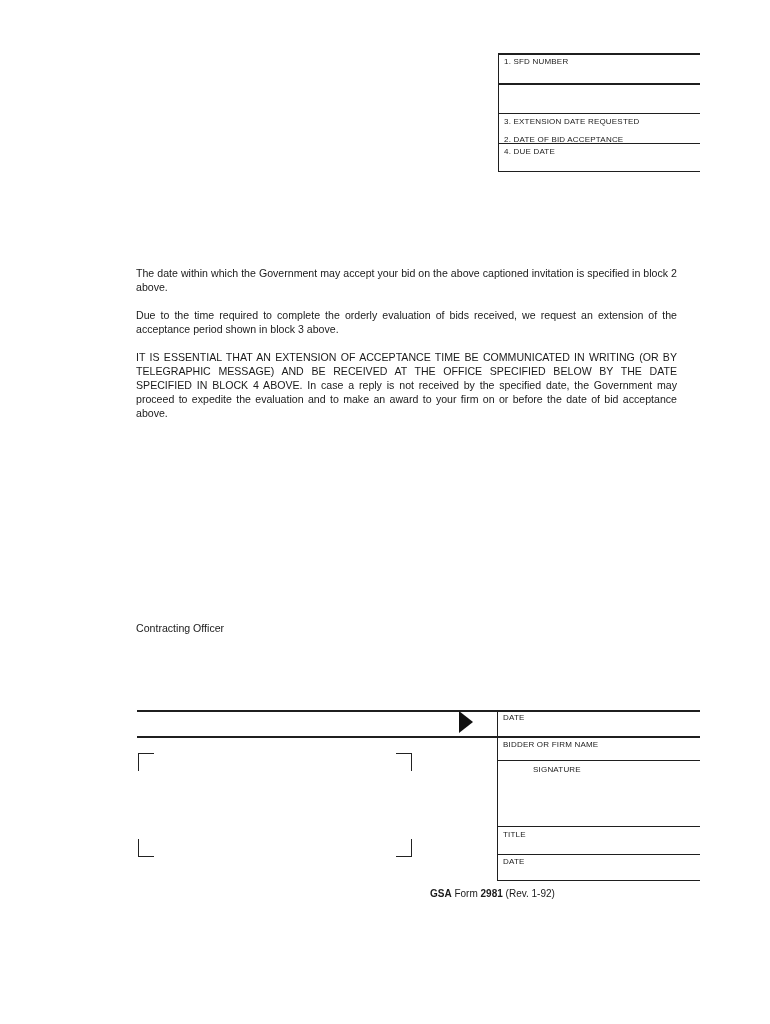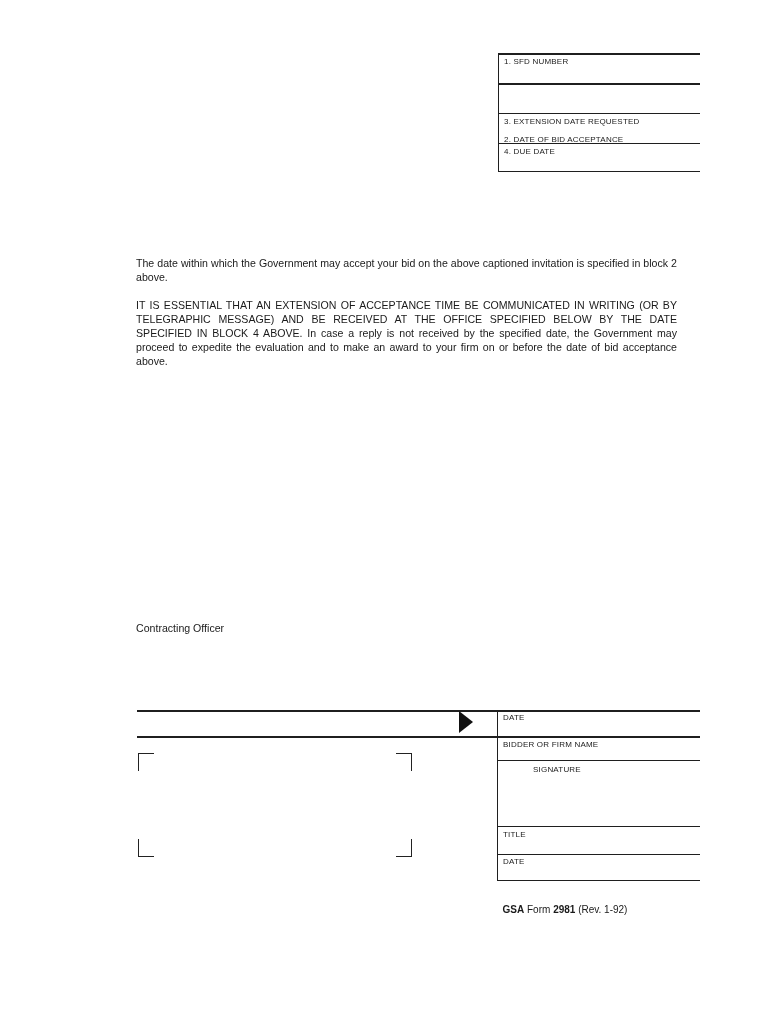--- a/index.html
+++ b/index.html
@@ -19,21 +19,21 @@
   .boxlabel {
     position:absolute;
     font-size:8px;
     letter-spacing:0.2px;
     color:#1a1a1a;
     white-space:nowrap;
   }
   .fill-area { position:absolute; background:transparent; }
   .letter { position:absolute; left:136px; top:252px; width:541px; }
   .letter p {
-    margin:4px 0 14px 0;
+    margin:14px 0 14px 0;
     font-size:10.6px;
     line-height:14px;
     text-align:justify;
     color:#1a1a1a;
   }
   .co { position:absolute; left:136px; top:622px; font-size:10.6px; }
   .stmt {
     position:absolute; left:137px; top:711px; width:322px; height:24px;
     display:flex; align-items:center; justify-content:center;
     font-size:9.5px; white-space:nowrap;
@@ -45,21 +45,21 @@
     border-top:11px solid transparent;
     border-bottom:11px solid transparent;
   }
   .bracket { position:absolute; width:15px; height:17px; }
   .bracket.tl { border-left:1.5px solid #222; border-top:1.5px solid #222; }
   .bracket.tr { border-right:1.5px solid #222; border-top:1.5px solid #222; }
   .bracket.bl { border-left:1.5px solid #222; border-bottom:1.5px solid #222; }
   .bracket.br { border-right:1.5px solid #222; border-bottom:1.5px solid #222; }
   .footer {
     position:absolute; left:430px; top:888px; width:270px;
-    text-align:center; font-size:10px; white-space:nowrap;margin-top:16px;
+    text-align:left; font-size:10px; white-space:nowrap;
   }
   .footer .b { font-weight:bold; }
 </style>
 </head>
 <body>
 
 <div class="page">
 
   <div class="vline" style="left:498px; top:53px; height:119px;"></div>
   <div class="hline thick" style="left:498px; top:53px;  width:202px;"></div>
@@ -73,20 +73,21 @@
   <div class="boxlabel" style="left:504px; top:117px;">3. EXTENSION DATE REQUESTED</div>
   <div class="boxlabel" style="left:504px; top:147px;">4. DUE DATE</div>
 
   <div class="fill-area" style="left:499px; top:66px;  width:200px; height:16px;"></div>
   <div class="fill-area" style="left:499px; top:96px;  width:200px; height:16px;"></div>
   <div class="fill-area" style="left:499px; top:126px; width:200px; height:16px;"></div>
   <div class="fill-area" style="left:499px; top:156px; width:200px; height:14px;"></div>
 
   <div class="letter">
     <p>The date within which the Government may accept your bid on the above captioned invitation is specified in block 2 above.</p>
+    <p>Due to the time required to complete the orderly evaluation of bids received, we request an extension of the acceptance period shown in block 3 above.</p>
     <p>IT IS ESSENTIAL THAT AN EXTENSION OF ACCEPTANCE TIME BE COMMUNICATED IN WRITING (OR BY TELEGRAPHIC MESSAGE) AND BE RECEIVED AT THE OFFICE SPECIFIED BELOW BY THE DATE SPECIFIED IN BLOCK 4 ABOVE. In case a reply is not received by the specified date, the Government may proceed to expedite the evaluation and to make an award to your firm on or before the date of bid acceptance above.</p>
   </div>
 
   <div class="co">Contracting Officer</div>
 
   <div class="hline thick" style="left:137px; top:710px; width:563px;"></div>
   <div class="hline thick" style="left:137px; top:736px; width:563px;"></div>
 
   <div class="arrow"></div>
 

